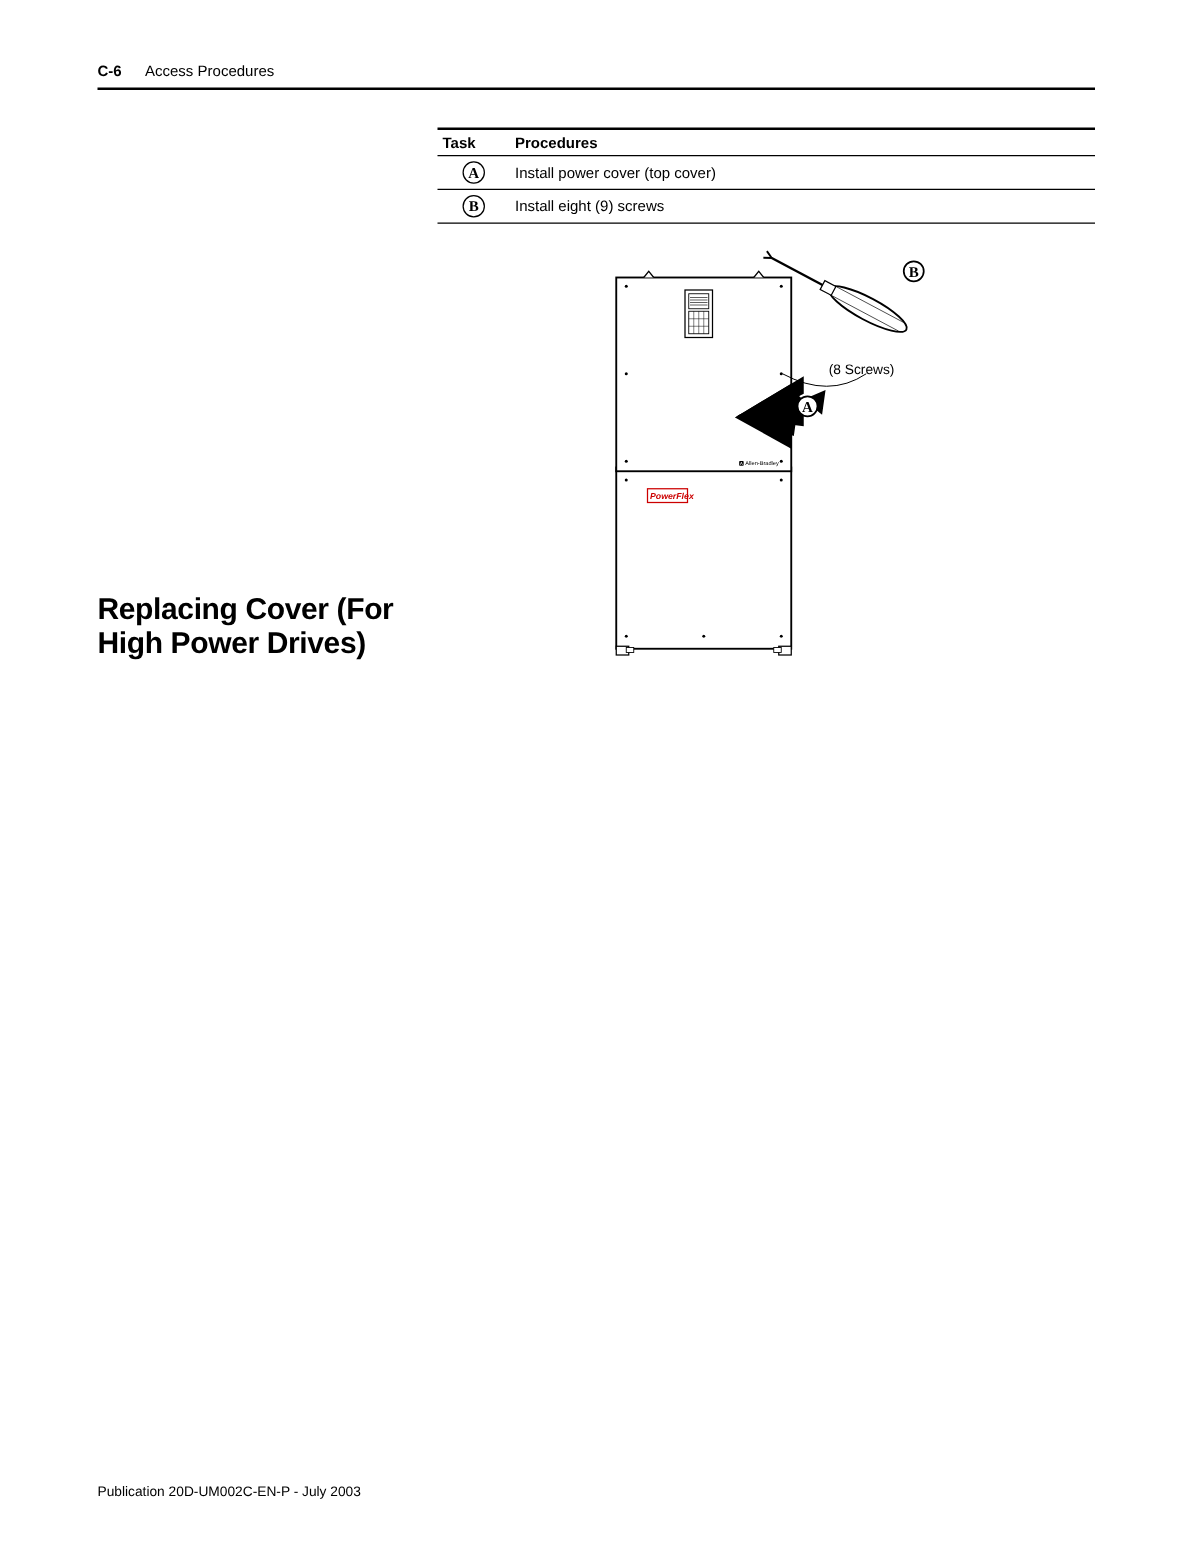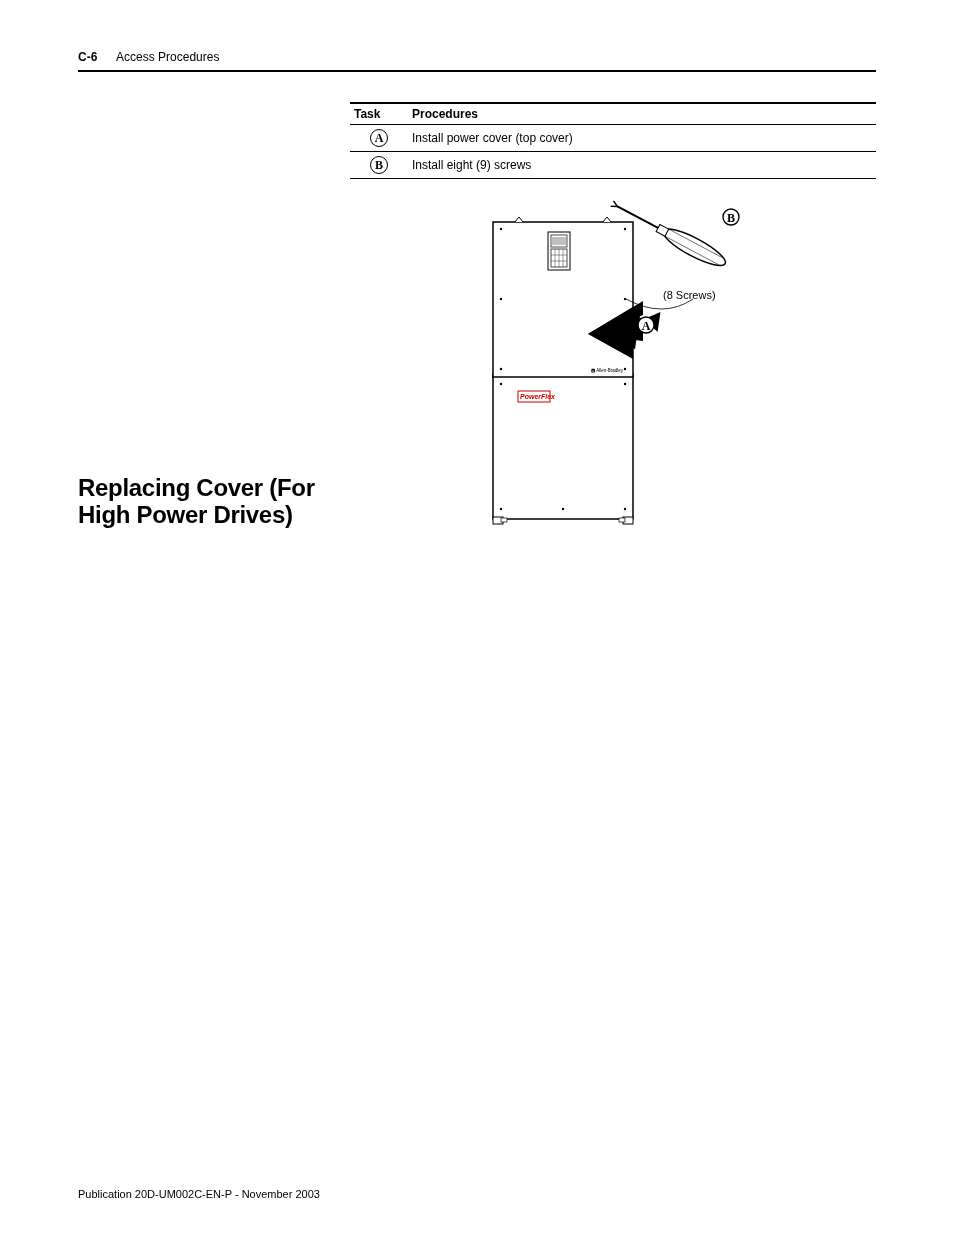--- a/index.html
+++ b/index.html
@@ -220,14 +220,14 @@
             <g transform="translate(175,118)">
               <circle cx="8" cy="8" r="8" fill="#fff" stroke="#000" stroke-width="1.4"></circle>
               <text x="8" y="12.5" text-anchor="middle" font-family="Times New Roman, serif" font-weight="bold" font-size="12">A</text>
             </g>
           </svg>
         </div>
       </div>
     </div>
   </div>
 
-  <div class="footer">Publication 20D-UM002C-EN-P - November 2003</div>
+  <div class="footer">Publication 20D-UM002C-EN-P - July 2003</div>
 </div>
 
 </body></html>

